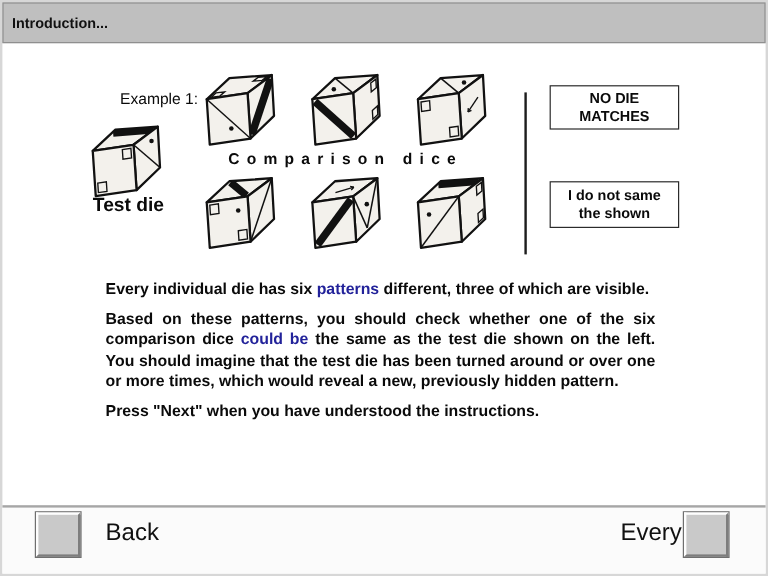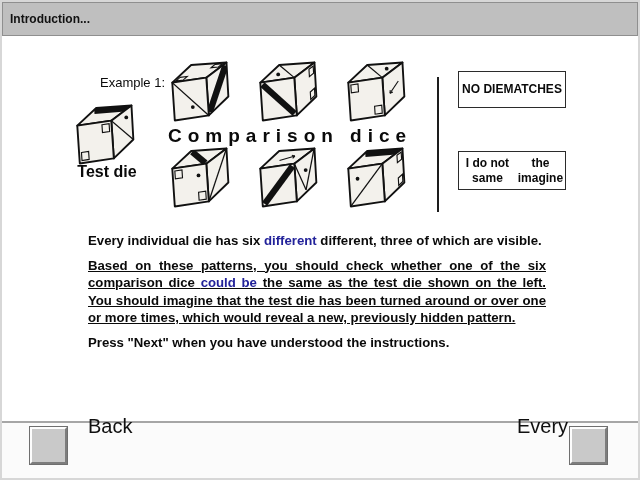--- a/index.html
+++ b/index.html
@@ -16,47 +16,47 @@
     position:absolute; left:2px; top:2px; width:636px; height:23px;
     background:#bfbfbf; border:1px solid #8f8f8f;
     display:flex; align-items:center; padding:16px 7px;
     font-size:12px; font-weight:700; color:#111;
   }
   .die { position:absolute; width:66px; height:63px; }
   .die svg { width:66px; height:63px; display:block; }
   .example-label { position:absolute; left:84px; top:75px; font-size:13px; font-weight:400;margin-left:16px; }
   .testdie-label { position:absolute; left:74px; top:163px; width:66px; text-align:center; font-size:16px; font-weight:700; }
   .comp-label {
-    position:absolute; left:168px; top:125px; width:240px; text-align:left;
-    font-size:19px; font-weight:700; letter-spacing:6px; white-space:nowrap;
+    position:absolute; left:168px; top:125px; width:240px; text-align:center;
+    font-size:13px; font-weight:700; letter-spacing:6px; white-space:nowrap;
   }
   .divider { position:absolute; left:437px; top:77px; width:2px; height:135px; background:#1d1d1d; }
   .opt-btn {
     position:absolute; background:#fff; border:1.5px solid #2b2b2b;
-    display:flex; flex-direction:row; align-items:center; justify-content:center;
+    display:flex; flex-direction:column; align-items:center; justify-content:center;
     font-weight:700; font-size:12px; line-height:15px; text-align:center; cursor:pointer;
   }
   .opt-no-match { left:458px; top:71px; width:108px; height:37px; }
   .opt-dont-know { left:458px; top:151px; width:108px; height:39px; }
   .instr { position:absolute; left:88px; top:232px; width:458px; font-size:13.2px; font-weight:700; line-height:17.5px; }
   .instr p { margin:0 0 7px 0; }
-  .instr p.jst { text-align: justify; text-decoration: underline; }
+  .instr p.jst { text-align: justify; }
   .navy { color:#22229a; }
   .bottombar {
     position:absolute; left:2px; right:2px; top:421px; bottom:2px;
     background:#fbfbfb; border-top:2px solid #a6a6a6;
   }
   .sqbtn {
     position:absolute; width:37px; height:37px; background:#c9c9c9;
     border:2px solid; border-color:#fdfdfd #7d7d7d #7d7d7d #fdfdfd;
     box-shadow:0 0 0 1px #6f6f6f; cursor:pointer;
   }
   .sq-back { left:30px; top:427px; }
   .sq-next { left:570px; top:427px; }
-  .nav-label { position:absolute; top:415px; font-size:20px; font-weight:400; color:#101010; cursor:pointer; }
+  .nav-label { position:absolute; top:433px; font-size:20px; font-weight:400; color:#101010; cursor:pointer; }
   .lbl-back { left:88px; }
   .lbl-next { left:517px; }
 </style>
 </head>
 <body>
 
 <div class="frame"></div>
 
 <div class="titlebar">
   <span>Introduction...</span>
@@ -265,25 +265,25 @@
 
 <div class="divider"></div>
 
 <div class="opt-btn opt-no-match">
   <span>NO DIE</span>
   <span>MATCHES</span>
 </div>
 
 <div class="opt-btn opt-dont-know">
   <span>I do not same</span>
-  <span>the imagine</span>
+  <span>the shown</span>
 </div>
 
 <div class="instr">
-  <p><span>Every individual die has six </span><span class="navy">different</span><span> different, three of which are visible.</span></p>
+  <p><span>Every individual die has six </span><span class="navy">patterns</span><span> different, three of which are visible.</span></p>
   <p class="jst"><span>Based on these patterns, you should check whether one of the six comparison dice </span><span class="navy">could be</span><span> the same as the test die shown on the left. You should imagine that the test die has been turned around or over one or more times, which would reveal a new, previously hidden pattern.</span></p>
   <p>Press "Next" when you have understood the instructions.</p>
 </div>
 
 <div class="bottombar"></div>
 <div class="sqbtn sq-back"></div>
 <span class="nav-label lbl-back">Back</span>
 <span class="nav-label lbl-next">Every</span>
 <div class="sqbtn sq-next"></div>
 

